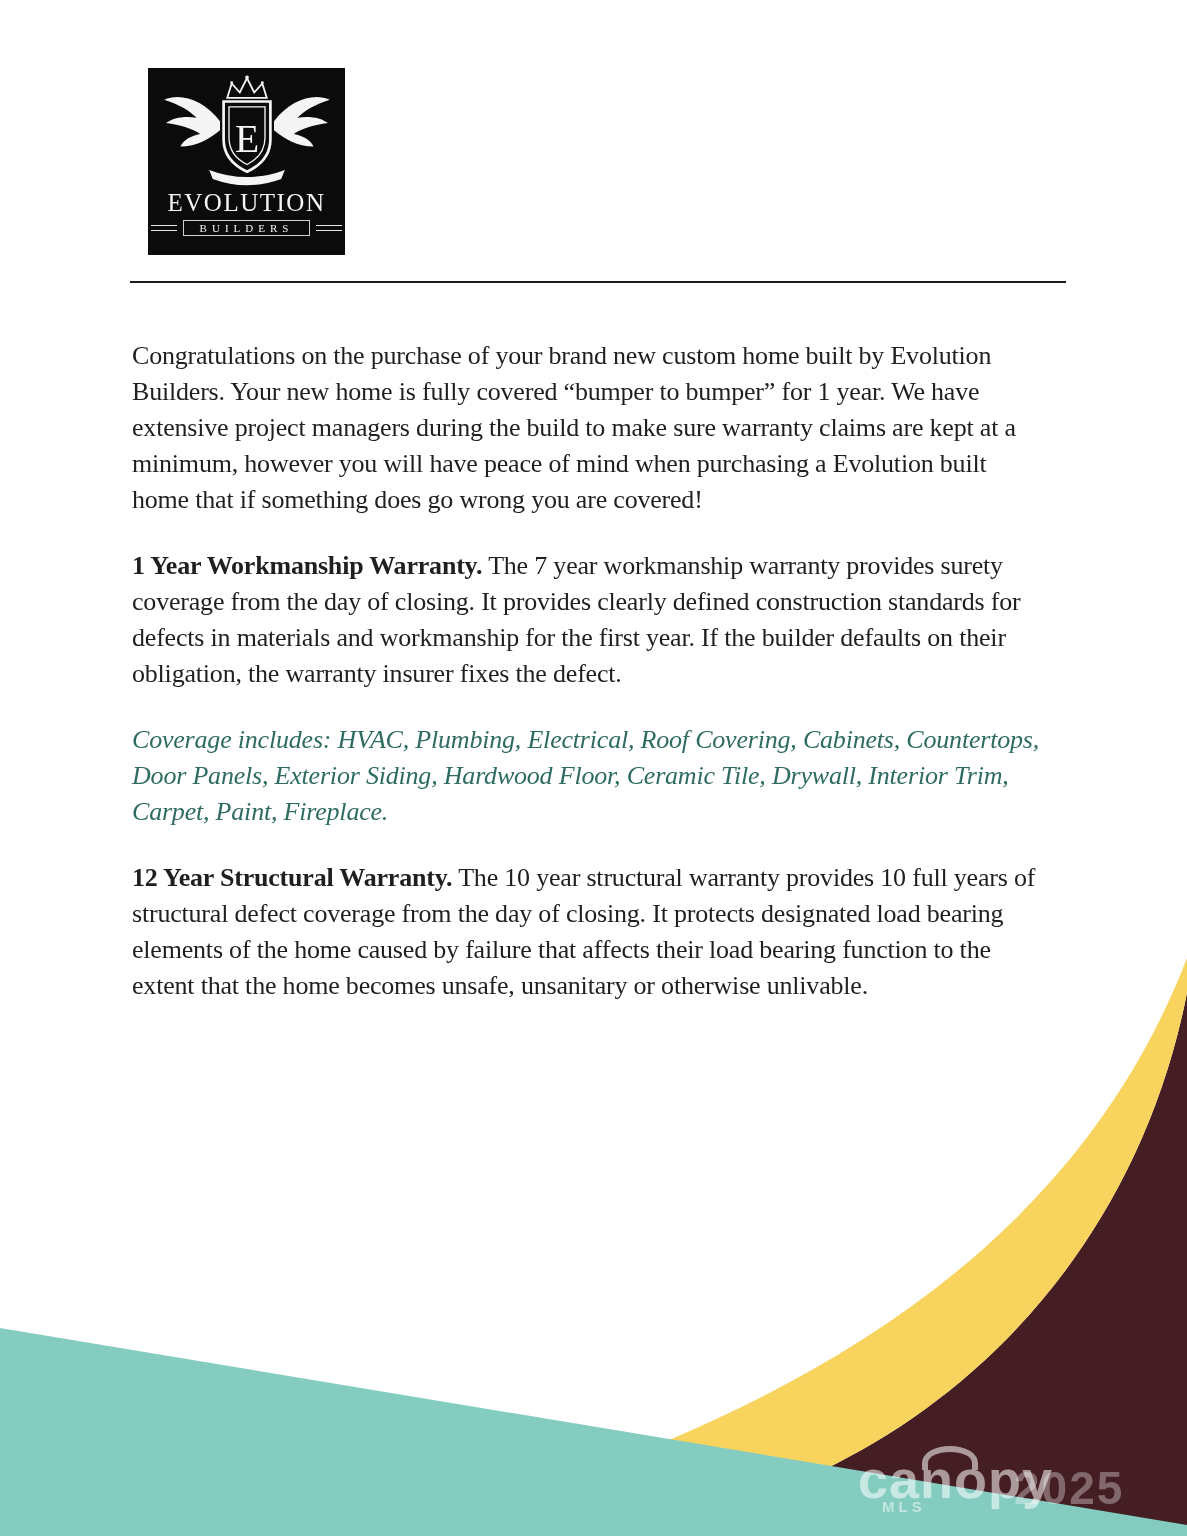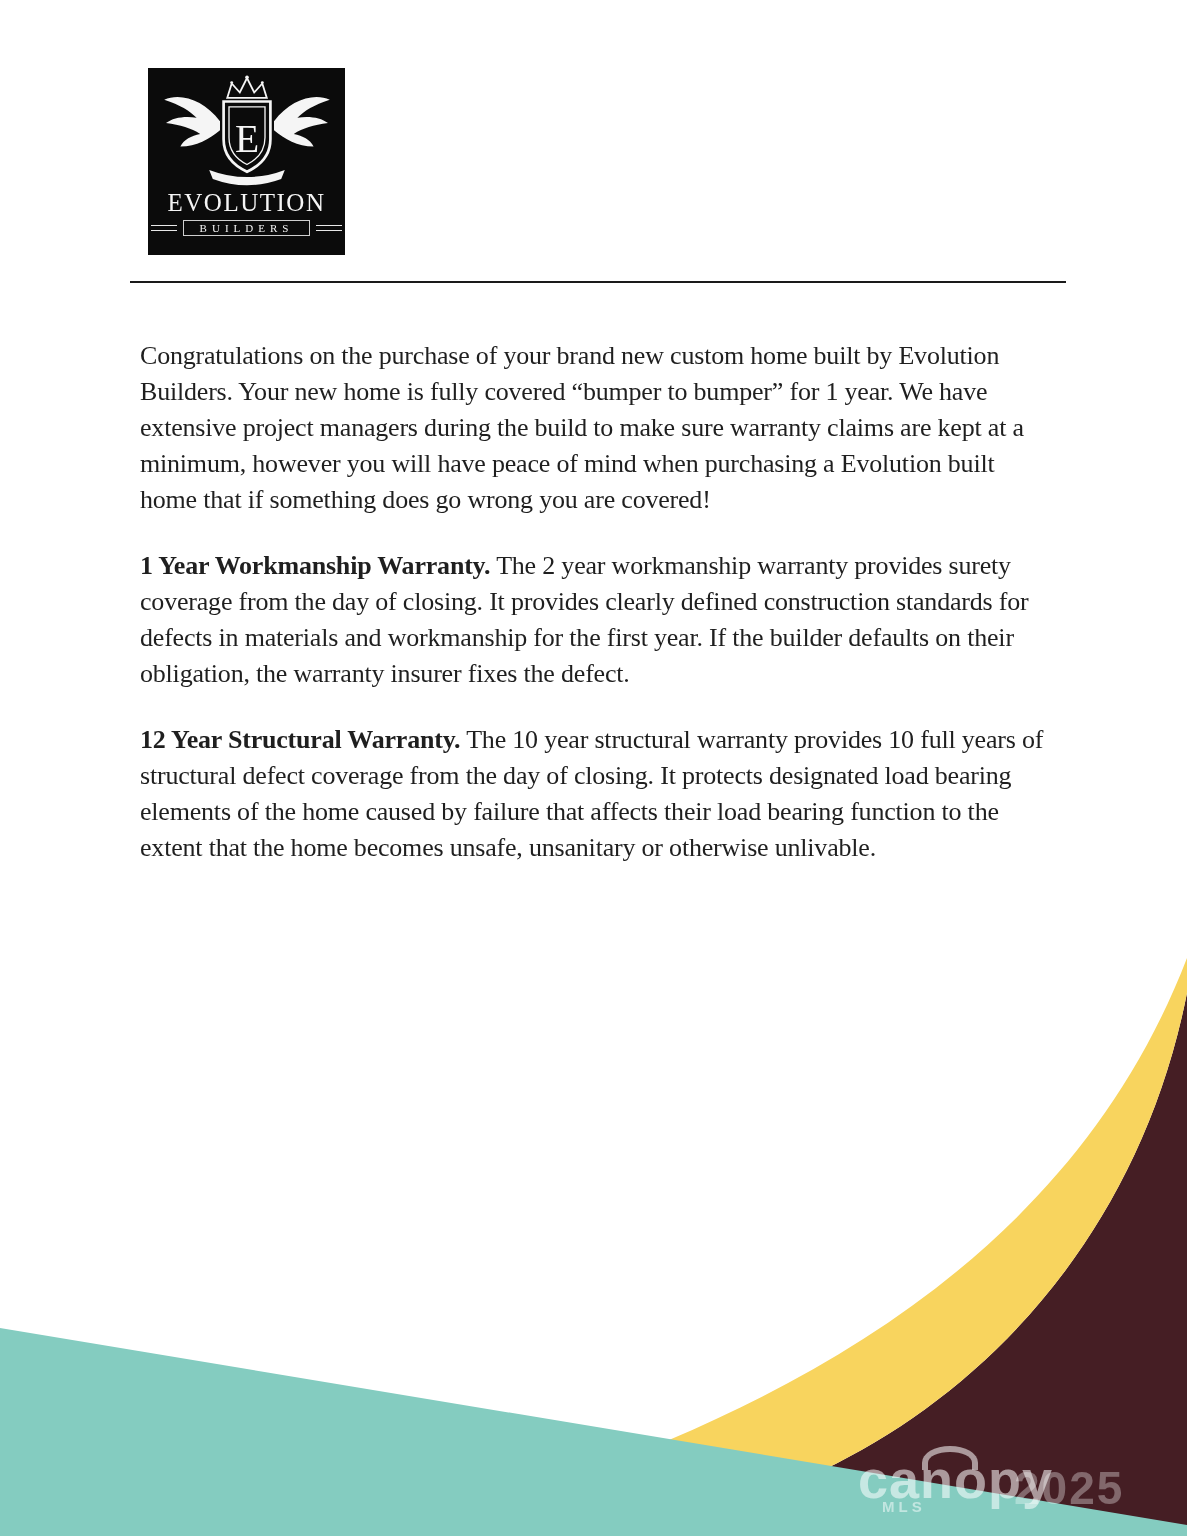--- a/index.html
+++ b/index.html
@@ -37,21 +37,21 @@
     border:1px solid #cfcfcf;
     font-family:"Liberation Serif","DejaVu Serif",serif;
   }
   
   .divider{
     position:absolute;left:130px;top:281px;width:936px;height:0;
     border:none;border-top:2px solid #1a1a1a;margin:0;
   }
   
   .content{
-    position:absolute;left:140px;top:338px;width:912px;
+    position:absolute;left:132px;top:338px;width:912px;
     color:#1f1f1f;
   }
   .content p{
     margin:0 0 30px 0;
     font-size:26px;line-height:36px;letter-spacing:-0.2px;
   }
   .content .lead{font-weight:bold;}
   .content .coverage{
     color:#2E6B60;font-style:italic;
   }
@@ -122,22 +122,23 @@
       <span class="sub">BUILDERS</span>
       <span class="rule-line"></span>
     </div>
   </div>
 
   <hr class="divider">
 
   <div class="content">
     <p>Congratulations on the purchase of your brand new custom home built by Evolution Builders. Your new home is fully covered “bumper to bumper” for 1 year. We have extensive project managers during the build to make sure warranty claims are kept at a minimum, however you will have peace of mind when purchasing a Evolution built home that if something does go wrong you are covered!</p>
 
-    <p><span class="lead">1 Year Workmanship Warranty.</span> <span>The 2 year workmanship warranty provides surety coverage from the day of closing. It provides clearly defined construction standards for defects in materials and workmanship for the first year. If the builder defaults on their obligation, the warranty insurer fixes the defect.</span></p>
+    <p><span class="lead">1 Year Workmanship Warranty.</span> <span>The 7 year workmanship warranty provides surety coverage from the day of closing. It provides clearly defined construction standards for defects in materials and workmanship for the first year. If the builder defaults on their obligation, the warranty insurer fixes the defect.</span></p>
 
+    <p class="coverage">Coverage includes: HVAC, Plumbing, Electrical, Roof Covering, Cabinets, Countertops, Door Panels, Exterior Siding, Hardwood Floor, Ceramic Tile, Drywall, Interior Trim, Carpet, Paint, Fireplace.</p>
 
     <p><span class="lead">12 Year Structural Warranty.</span> <span>The 10 year structural warranty provides 10 full years of structural defect coverage from the day of closing. It protects designated load bearing elements of the home caused by failure that affects their load bearing function to the extent that the home becomes unsafe, unsanitary or otherwise unlivable.</span></p>
 
   </div>
 
   <div class="wm-year">2025</div>
   <div class="wm-canopy">
     <span class="arc"></span>
     <span class="word">canopy</span>
     <div class="mls">MLS</div>

